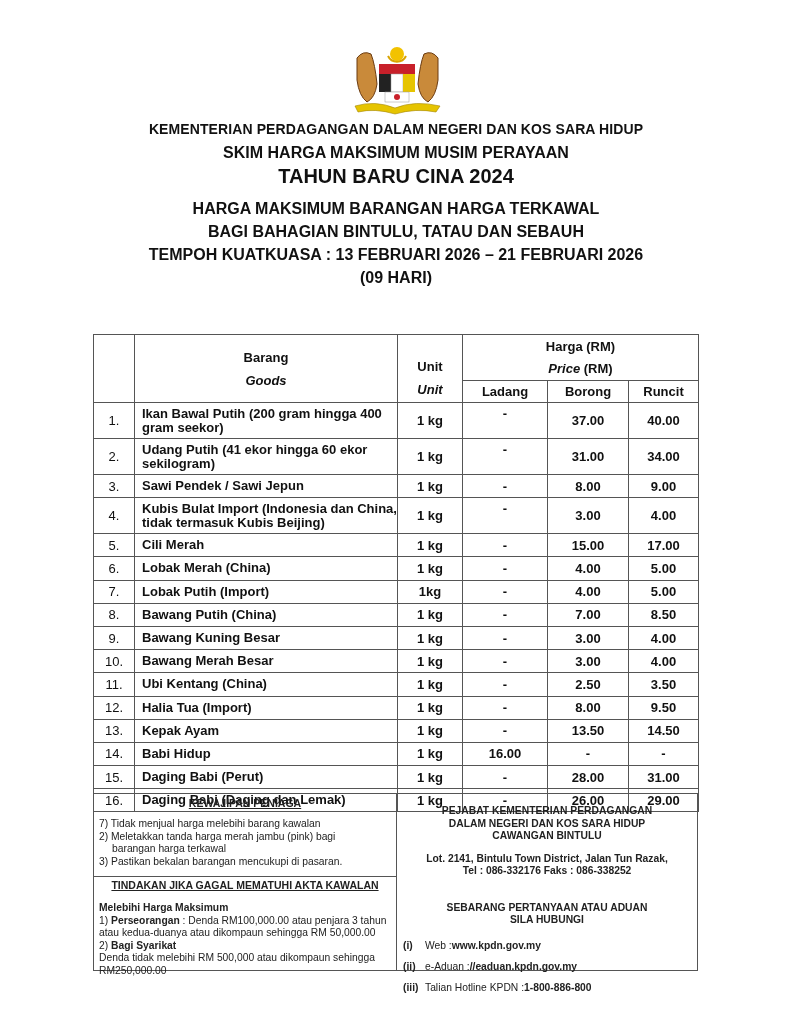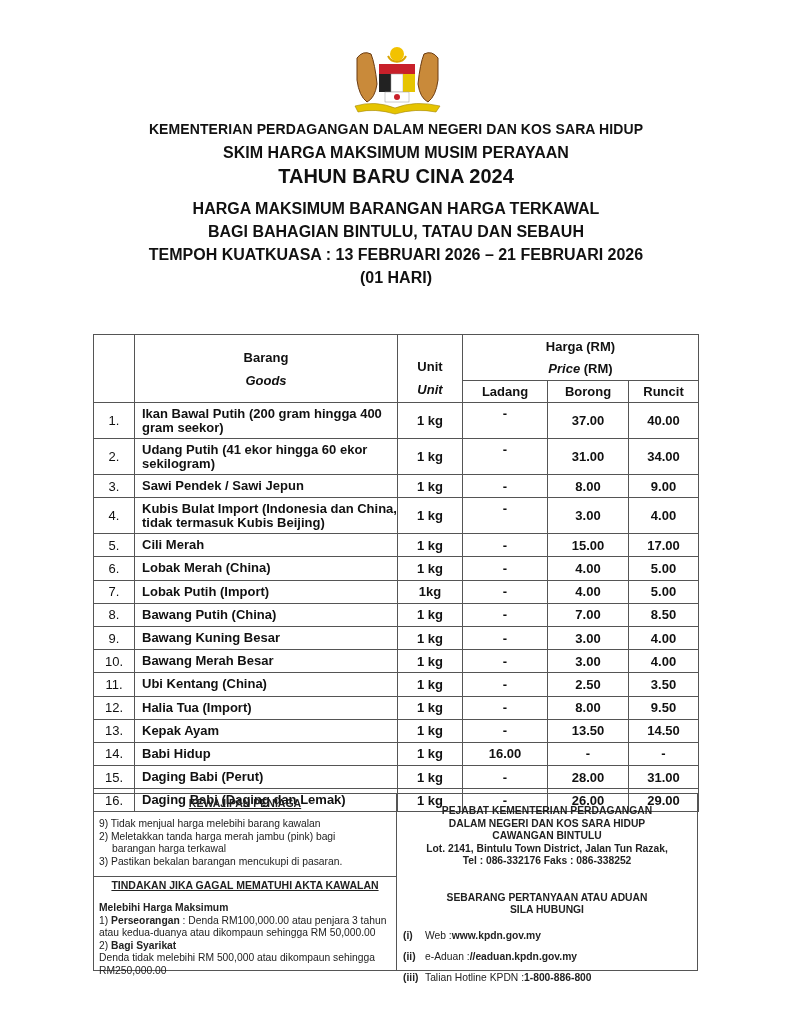--- a/index.html
+++ b/index.html
@@ -57,21 +57,21 @@
   </svg>
 </div>
 
 <div>
   <div class="titles t1">KEMENTERIAN PERDAGANGAN DALAM NEGERI DAN KOS SARA HIDUP</div>
   <div class="titles t2">SKIM HARGA MAKSIMUM MUSIM PERAYAAN</div>
   <div class="titles t3">TAHUN BARU CINA 2024</div>
   <div class="titles t4">HARGA MAKSIMUM BARANGAN HARGA TERKAWAL</div>
   <div class="titles t5">BAGI BAHAGIAN BINTULU, TATAU DAN SEBAUH</div>
   <div class="titles t6">TEMPOH KUATKUASA : 13 FEBRUARI 2026 – 21 FEBRUARI 2026</div>
-  <div class="titles t7">(01 HARI)</div>
+  <div class="titles t7">(09 HARI)</div>
 </div>
 
 <table class="prices">
   <thead>
     <tr style="height:46px;">
       <th rowspan="2"></th>
       <th rowspan="2" style="line-height:23px;">
         <span>Barang</span><br>
         <span class="it">Goods</span>
       </th>
@@ -219,41 +219,41 @@
         <td class="price bor">26.00</td>
         <td class="price">29.00</td>
       </tr>
     </tbody>
 </table>
 
 <div class="boxes">
   <div class="box-left">
     <div class="sec-h" style="margin-top:3px;">KEWAJIPAN PENIAGA</div>
     <ul class="lst" style="margin-top:9px;">
-      <li>9)  Tidak menjual harga melebihi barang kawalan</li>
+      <li>7)  Tidak menjual harga melebihi barang kawalan</li>
       <li>2)  Meletakkan tanda harga merah  jambu (pink)  bagi</li>
       <li class="ind">barangan  harga terkawal</li>
       <li>3)  Pastikan bekalan barangan mencukupi di  pasaran.</li>
     </ul>
     <div style="border-top:1.5px solid #555; margin-top:8px; padding-top:2px;">
       <div class="sec-h">TINDAKAN JIKA GAGAL MEMATUHI AKTA KAWALAN</div>
       <div style="padding:11px 4px 0 5px; line-height:12.5px;">
         <div class="b">Melebihi Harga Maksimum</div>
         <div><span>1) </span><span class="b">Perseorangan</span><span> : Denda RM100,000.00 atau penjara 3 tahun atau kedua-duanya atau dikompaun sehingga RM 50,000.00</span></div>
         <div><span>2) </span><span class="b">Bagi Syarikat</span></div>
         <div>Denda tidak melebihi RM 500,000 atau dikompaun sehingga RM250,000.00</div>
       </div>
     </div>
   </div>
   <div class="box-right">
     <div style="margin-top:11px; line-height:12.5px;">
       <div class="cen">PEJABAT KEMENTERIAN PERDAGANGAN</div>
       <div class="cen">DALAM NEGERI DAN KOS SARA HIDUP</div>
       <div class="cen">CAWANGAN BINTULU</div>
-      <div class="cen" style="">Lot. 2141, Bintulu Town District, Jalan Tun Razak,</div>
+      <div class="cen" style="margin-top:10px;">Lot. 2141, Bintulu Town District, Jalan Tun Razak,</div>
       <div class="cen">Tel :  086-332176  Faks : 086-338252</div>
     </div>
     <div style="margin-top:24px; line-height:12.5px;">
       <div class="cen">SEBARANG PERTANYAAN ATAU ADUAN</div>
       <div class="cen">SILA HUBUNGI</div>
       <div style="margin-top:12px;">
         <div class="contact">
           <span class="r">(i)</span>
           <span>Web : </span>
           <span class="b">www.kpdn.gov.my</span>

